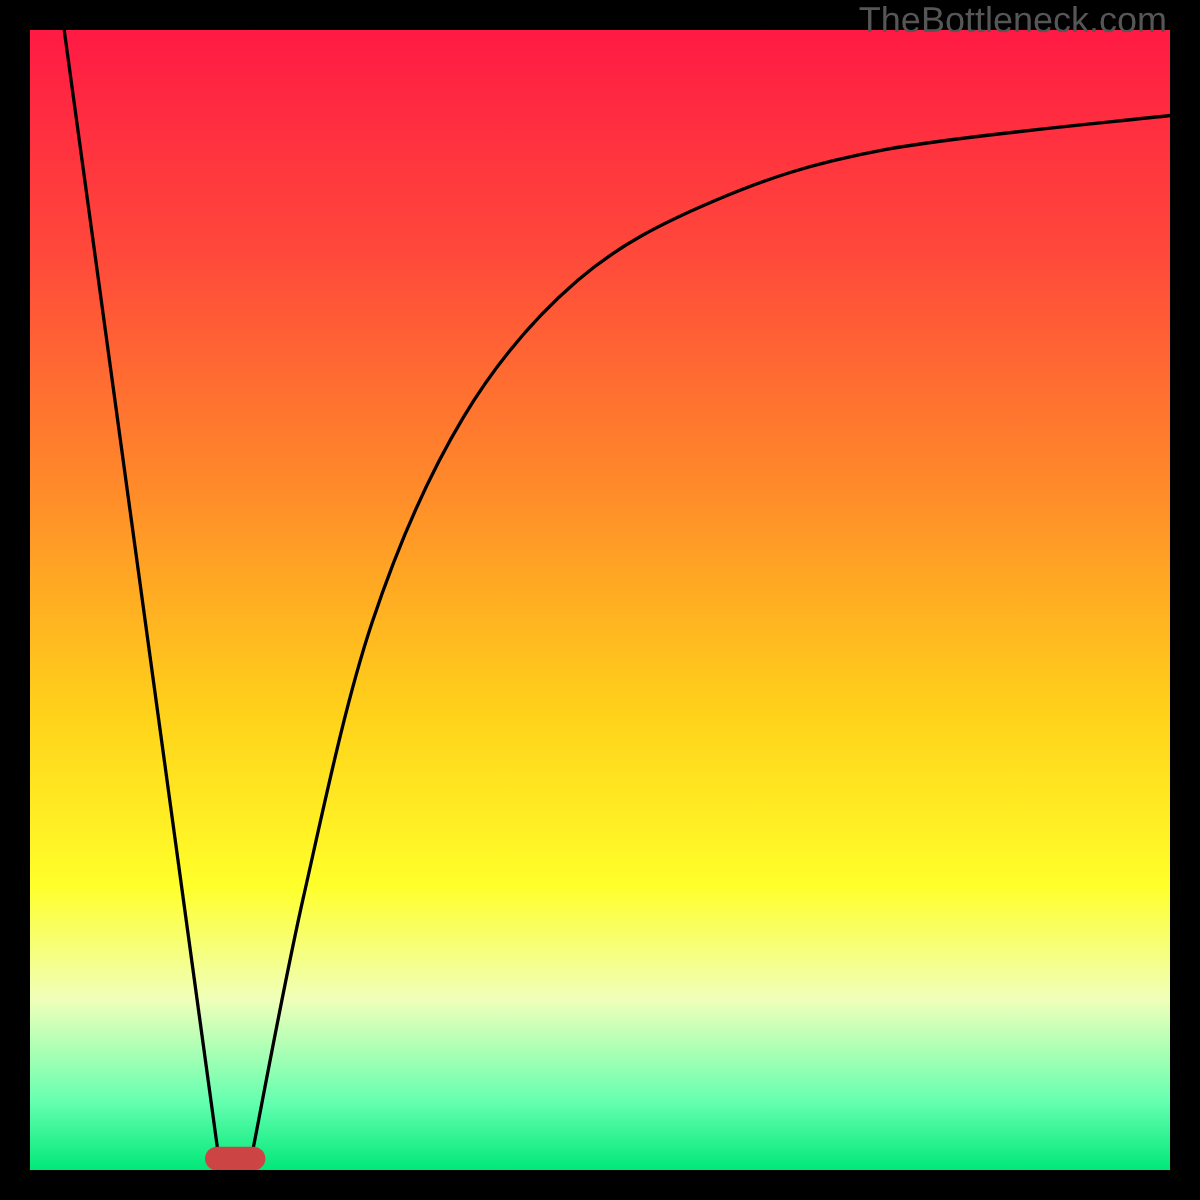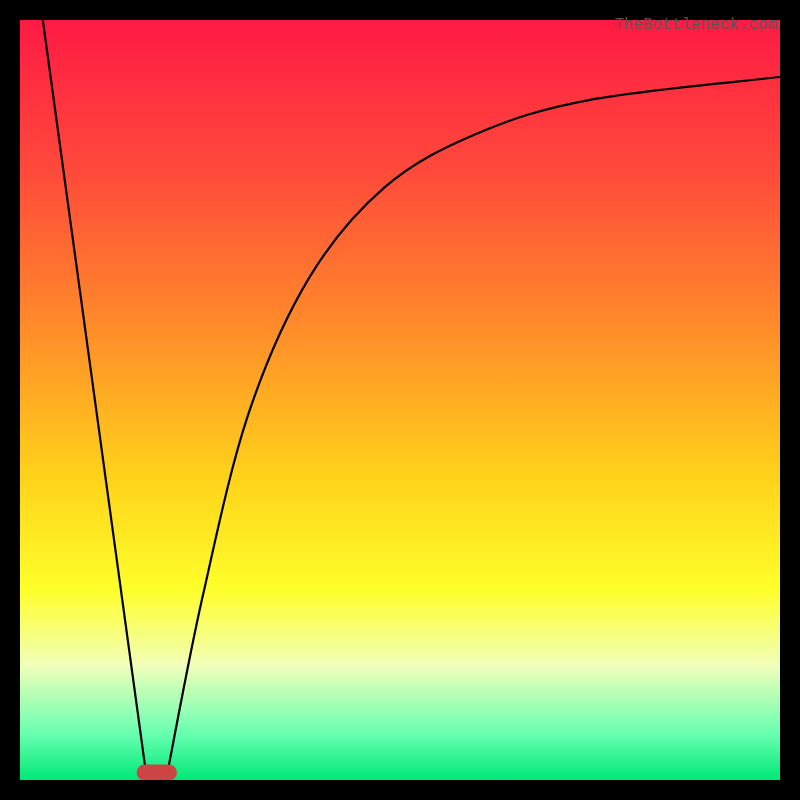--- a/index.html
+++ b/index.html
@@ -12,24 +12,24 @@
   }
   .plot-area {
     position: absolute;
     left: 20px;
     top: 20px;
     width: 760px;
     height: 760px;
   }
   .watermark {
     position: absolute;
-    top: 16px;
+    top: 0;
     right: 22px;
-    font-family: Liberation Mono, monospace;
-    font-size: 16px;
+    font-family: Liberation Sans, sans-serif;
+    font-size: 24px;
     color: #565656;
     letter-spacing: 0px;
     font-weight: 500;
   }
   svg { display: block; }
 </style>
 </head>
 <body>
 
 <div class="container">

